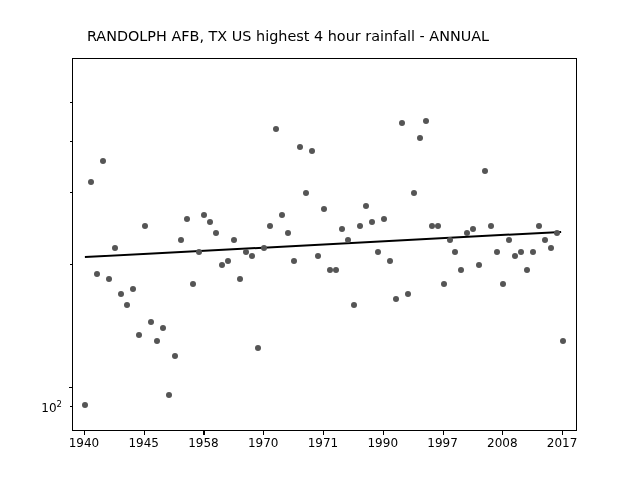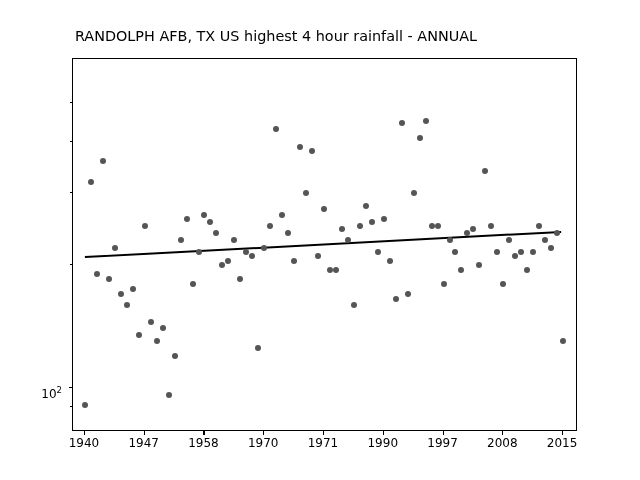--- a/index.html
+++ b/index.html
@@ -14,21 +14,21 @@
     overflow: hidden;
   }
   #figure {
     position: relative;
     width: 640px;
     height: 480px;
     background: #ffffff;
   }
   #chart-title {
     position: absolute;
-    left: 0;
+    left: 12px;
     top: 28px;
     width: 552px;
     text-align: center;
     font-size: 14.4px;
     color: #000000;
     white-space: nowrap;
   }
   
   #plot-area {
     position: absolute;
@@ -231,39 +231,39 @@
         <div class="pt" style="left: 478.107px; top: 189.24px; background: rgb(85, 85, 85);"></div>
         <div class="pt" style="left: 484.083px; top: 173.82px; background: rgb(85, 85, 85);"></div>
         <div class="pt" style="left: 490.059px; top: 282.473px; background: rgb(85, 85, 85);"></div>
       </div>
   </div>
 
   <div id="x-ticks">
       <div class="xtick" style="left: 83.9527px;"></div>
       <div class="xticklabel" style="left: 83.9527px;">1940</div>
       <div class="xtick" style="left: 143.716px;"></div>
-      <div class="xticklabel" style="left: 143.716px;">1947</div>
+      <div class="xticklabel" style="left: 143.716px;">1945</div>
       <div class="xtick" style="left: 203.479px;"></div>
       <div class="xticklabel" style="left: 203.479px;">1958</div>
       <div class="xtick" style="left: 263.243px;"></div>
       <div class="xticklabel" style="left: 263.243px;">1970</div>
       <div class="xtick" style="left: 323.006px;"></div>
       <div class="xticklabel" style="left: 323.006px;">1971</div>
       <div class="xtick" style="left: 382.769px;"></div>
       <div class="xticklabel" style="left: 382.769px;">1990</div>
       <div class="xtick" style="left: 442.533px;"></div>
       <div class="xticklabel" style="left: 442.533px;">1997</div>
       <div class="xtick" style="left: 502.296px;"></div>
       <div class="xticklabel" style="left: 502.296px;">2008</div>
       <div class="xtick" style="left: 562.059px;"></div>
-      <div class="xticklabel" style="left: 562.059px;">2015</div>
+      <div class="xticklabel" style="left: 562.059px;">2017</div>
     </div>
   <div id="y-ticks">
       <div class="ytick-major" style="top: 386.968px;"></div>
-      <div class="yticklabel" style="top: 385px;">10<sup>2</sup></div>
+      <div class="yticklabel" style="top: 399px;">10<sup>2</sup></div>
       <div class="ytick-minor" style="top: 264.131px;"></div>
       <div class="ytick-minor" style="top: 192.275px;"></div>
       <div class="ytick-minor" style="top: 141.293px;"></div>
       <div class="ytick-minor" style="top: 101.748px;"></div>
       <div class="ytick-minor" style="top: 405.64px;"></div>
     </div>
 
 
 </div>
 

